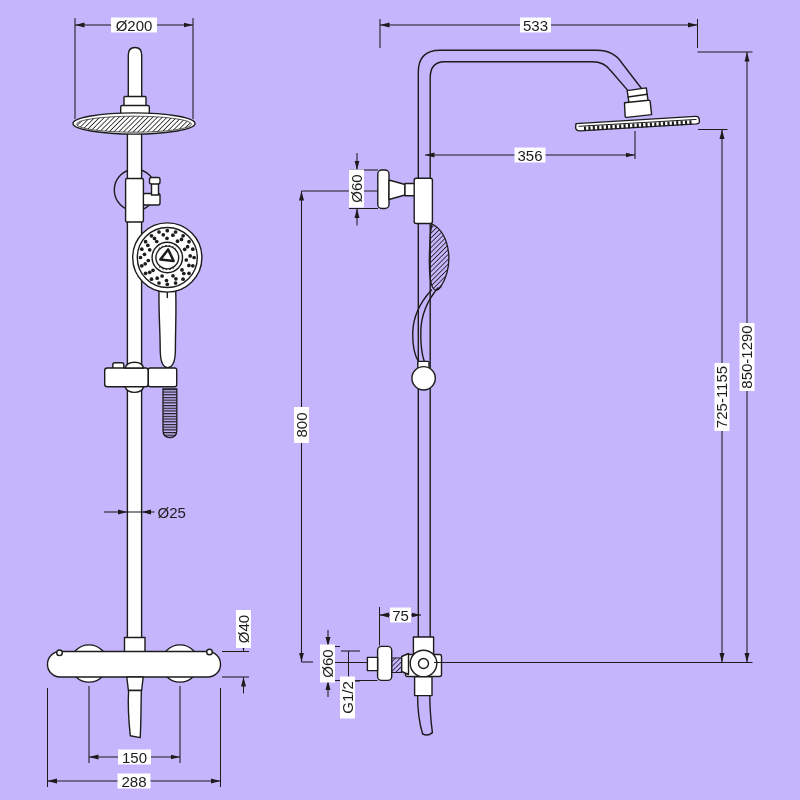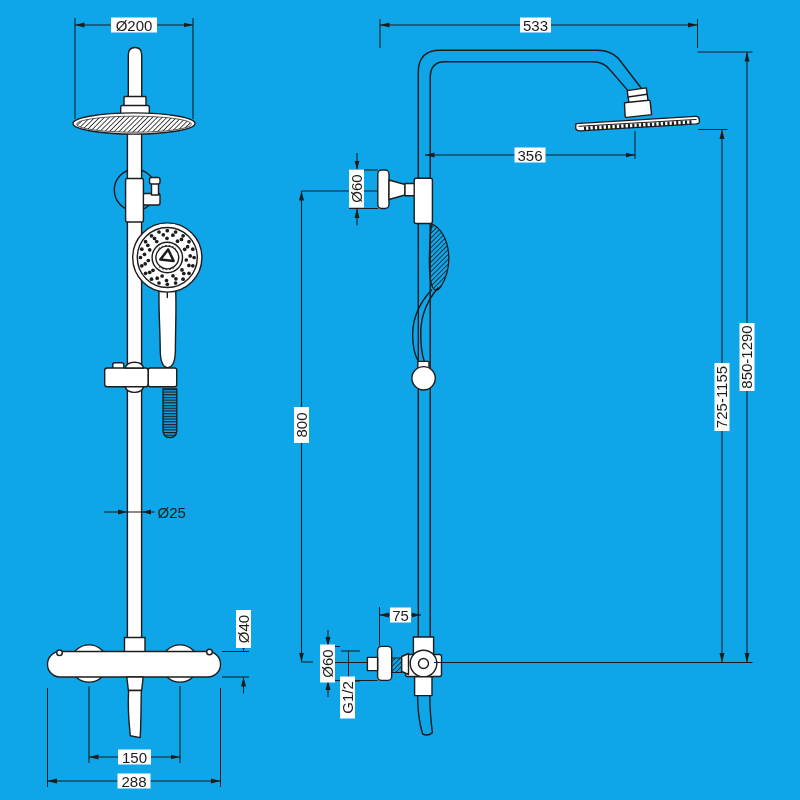--- a/index.html
+++ b/index.html
@@ -1,16 +1,16 @@
 <!DOCTYPE html>
 <html><head>
 <meta charset="utf-8">
 <style>
   html,body{margin:0;padding:0;background:#ffffff;}
-  .stage{width:800px;height:800px;background:#0ea5e9;position:relative;overflow:hidden;}
+  .stage{width:800px;height:800px;background:#c4b5fd;position:relative;overflow:hidden;}
   svg{display:block;}
   text{font-family:"Liberation Sans","DejaVu Sans",sans-serif;font-size:15px;fill:#1c1c1c;}
   .obj{stroke:#1c1c1c;stroke-width:1.4;fill:none;stroke-linecap:round;stroke-linejoin:round;}
   .objf{stroke:#1c1c1c;stroke-width:1.4;fill:#ffffff;stroke-linejoin:round;}
   .thin{stroke:#1c1c1c;stroke-width:1;fill:none;}
   .dim{stroke:#1c1c1c;stroke-width:1.05;fill:none;}
   .mask{fill:#ffffff;stroke:none;}
 </style>
 </head>
 <body>

